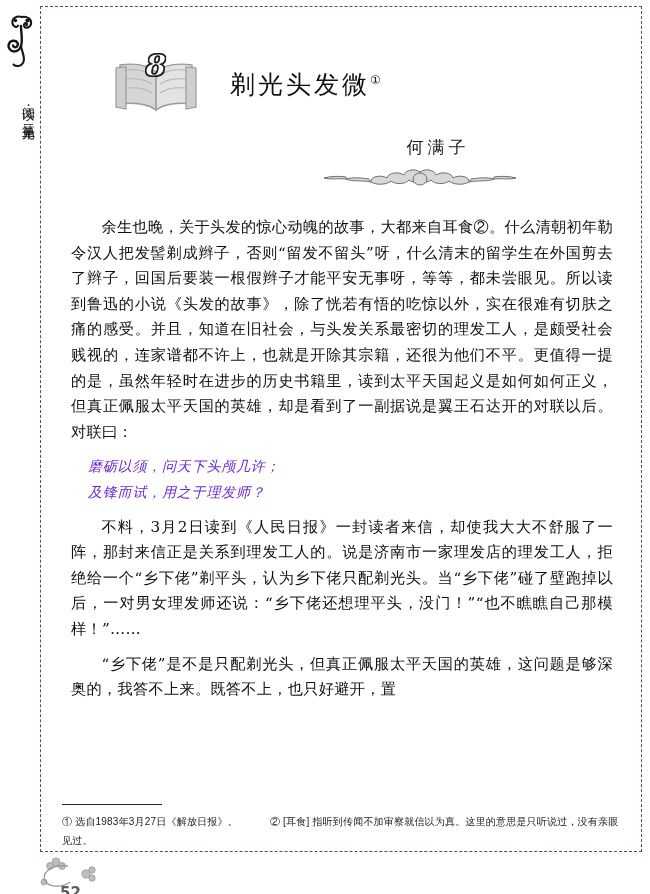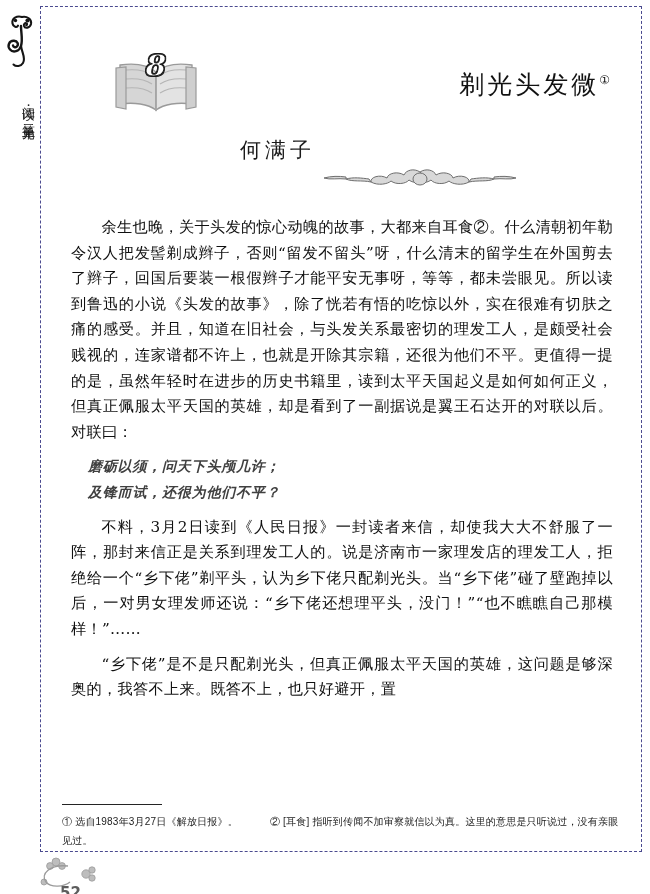--- a/index.html
+++ b/index.html
@@ -94,36 +94,36 @@
   }
   .article-title {
     position: absolute;
     left: 170px;
     top: 24px;
     width: 380px;
     font-family: "DejaVu Serif", "Liberation Serif", serif;
     font-size: 25px;
     letter-spacing: 3px;
     color: #111111;
-    text-align: right;
+    text-align: left;
     white-space: nowrap;
   }
   .article-title .fn {
     font-size: 12px;
     vertical-align: super;
     letter-spacing: 0;
   }
   .byline {
     position: absolute;
-    left: 180px;
+    left: 188px;
     top: 92px;
     width: 380px;
-    text-align: left;
-    font-family: "DejaVu Serif", "Liberation Serif", serif;
-    font-size: 21px;
+    text-align: center;
+    font-family: "DejaVu Serif", "Liberation Serif", serif;
+    font-size: 17px;
     letter-spacing: 4px;
     color: #1a1a1a;
   }
   .byline-ornament {
     position: absolute;
     left: 170px;
     top: 122px;
     width: 380px;
     height: 26px;
   }
@@ -143,26 +143,25 @@
     text-align: justify;
     text-justify: inter-character;
     text-indent: 2em;
     margin: 9px;
     letter-spacing: 0.3px;
   }
   .couplet {
     font-family: "DejaVu Serif", "Liberation Serif", serif;
     font-size: 14px;
     line-height: 25.6px;
-    color: #404040;
+    color: #6d28d9;
     font-style: italic;
     margin: 0;
     padding-left: 26px;
     letter-spacing: 0.8px;
-    font-weight: bold;
   }
 
   
   .footnote-rule {
     position: absolute;
     left: 62px;
     top: 804px;
     width: 100px;
     height: 0;
     border-top: 1px solid #242424;
@@ -269,21 +268,21 @@
           <path d="M264 13 C272 12 280 14 286 12 C279 10 271 10 264 11 Z"></path>
           <path d="M116 13 C108 12 100 14 94 12 C101 10 109 10 116 11 Z"></path>
         </g>
       </svg>
     </div>
   </div>
 
   <div class="body-copy">
     <p class="para">余生也晚，关于头发的惊心动魄的故事，大都来自耳食②。什么清朝初年勒令汉人把发髻剃成辫子，否则“留发不留头”呀，什么清末的留学生在外国剪去了辫子，回国后要装一根假辫子才能平安无事呀，等等，都未尝眼见。所以读到鲁迅的小说《头发的故事》，除了恍若有悟的吃惊以外，实在很难有切肤之痛的感受。并且，知道在旧社会，与头发关系最密切的理发工人，是颇受社会贱视的，连家谱都不许上，也就是开除其宗籍，还很为他们不平。更值得一提的是，虽然年轻时在进步的历史书籍里，读到太平天国起义是如何如何正义，但真正佩服太平天国的英雄，却是看到了一副据说是翼王石达开的对联以后。对联曰：</p>
     <p class="couplet">磨砺以须，问天下头颅几许；</p>
-    <p class="couplet">及锋而试，还很为他们不平？</p>
+    <p class="couplet">及锋而试，用之于理发师？</p>
     <p class="para">不料，3月2日读到《人民日报》一封读者来信，却使我大大不舒服了一阵，那封来信正是关系到理发工人的。说是济南市一家理发店的理发工人，拒绝给一个“乡下佬”剃平头，认为乡下佬只配剃光头。当“乡下佬”碰了壁跑掉以后，一对男女理发师还说：“乡下佬还想理平头，没门！”“也不瞧瞧自己那模样！”……</p>
     <p class="para">“乡下佬”是不是只配剃光头，但真正佩服太平天国的英雄，这问题是够深奥的，我答不上来。既答不上，也只好避开，置</p>
   </div>
 
   <div class="footnote-rule"></div>
   <div class="footnotes">
     <span class="fn-row">
       <span class="fn-mark">①</span>
       <span>选自1983年3月27日《解放日报》。</span>
       <span class="fn-gap"></span>

